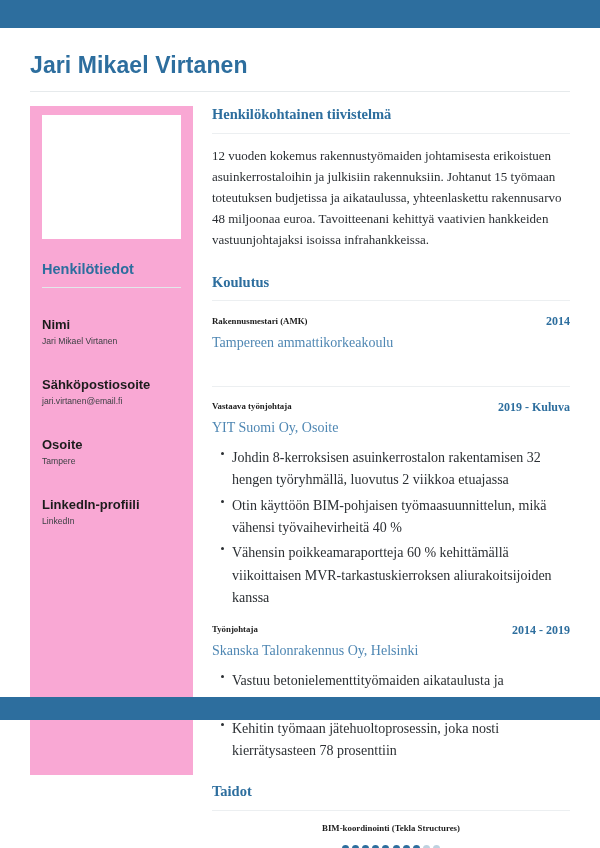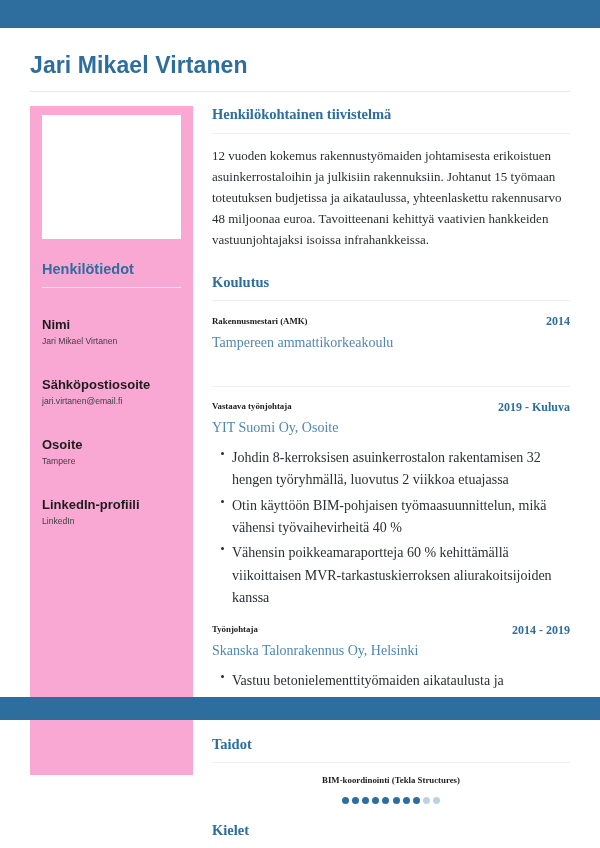--- a/index.html
+++ b/index.html
@@ -300,20 +300,21 @@
           </div>
 
           <div class="entry">
             <div class="entry-head">
               <div class="entry-title">Työnjohtaja</div>
               <div class="entry-date">2014 - 2019</div>
             </div>
             <div class="entry-sub">Skanska Talonrakennus Oy, Helsinki</div>
             <ul class="bullets">
               <li>Vastuu betonielementtityömaiden aikataulusta ja laadunvalvonnasta, 6 kohdetta läpi vietyä</li>
+              <li>Kehitin työmaan jätehuoltoprosessin, joka nosti kierrätysasteen 78 prosenttiin</li>
             </ul>
           </div>
         </section>
 
         <div class="gap-md"></div>
 
         <section class="section">
           <h2 class="sec-heading">Taidot</h2>
           <div class="sec-rule"></div>
 

